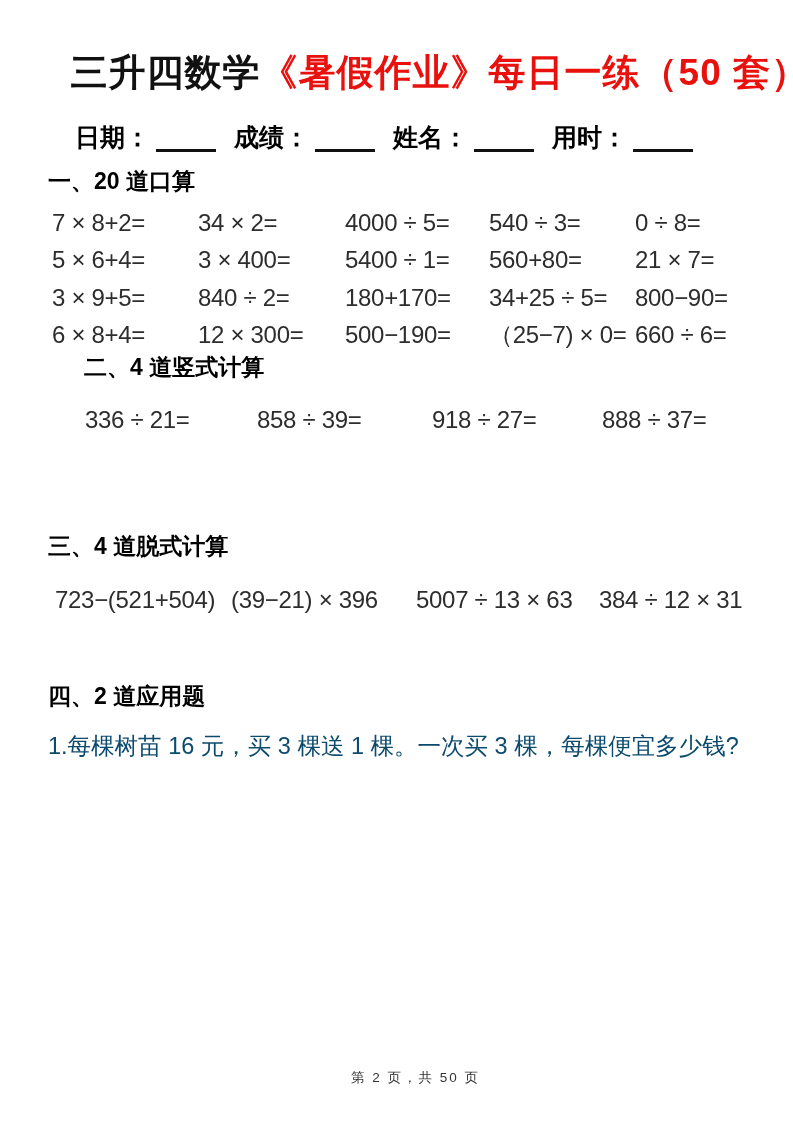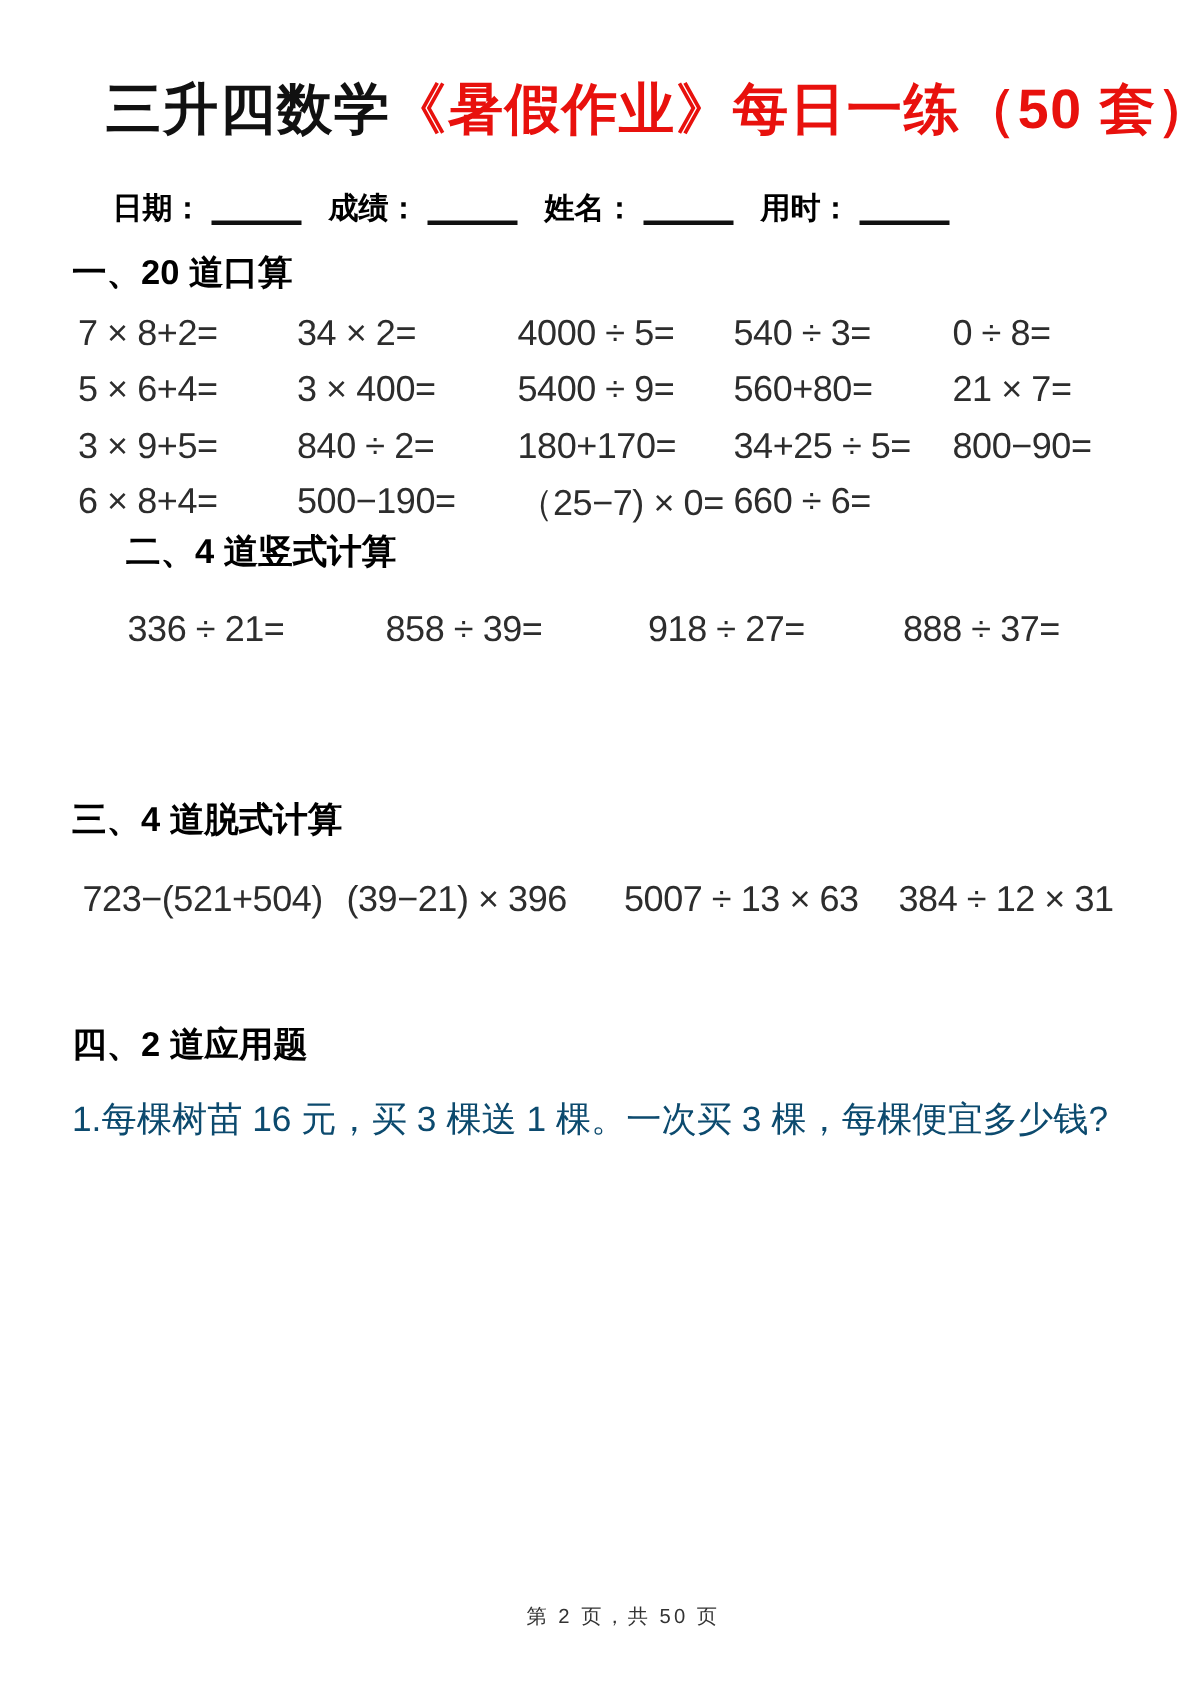--- a/index.html
+++ b/index.html
@@ -28,21 +28,21 @@
   .title-black { color: #111111; }
   .title-red { color: var(--title-red, #e8110d); }
 
   
   .info-row {
     position: absolute;
     top: 121px;
     left: 75px;
     display: flex;
     align-items: flex-end;
-    font-size: 20px;
+    font-size: 25px;
     font-weight: 700;
     color: #000000;
     white-space: nowrap;
   }
   .info-field { display: flex; align-items: flex-end; }
   .blank {
     display: inline-block;
     width: 60px;
     height: 26px;
     border-bottom: 3px solid #111111;
@@ -158,29 +158,30 @@
   <div class="section-heading h-oral">一、20 道口算</div>
 
   <div class="oral-grid">
     <span class="expr">7 × 8+2=</span>
     <span class="expr">34 × 2=</span>
     <span class="expr">4000 ÷ 5=</span>
     <span class="expr">540 ÷ 3=</span>
     <span class="expr">0 ÷ 8=</span>
     <span class="expr">5 × 6+4=</span>
     <span class="expr">3 × 400=</span>
-    <span class="expr">5400 ÷ 9=</span>
+    <span class="expr">5400 ÷ 1=</span>
     <span class="expr">560+80=</span>
     <span class="expr">21 × 7=</span>
     <span class="expr">3 × 9+5=</span>
     <span class="expr">840 ÷ 2=</span>
     <span class="expr">180+170=</span>
     <span class="expr">34+25 ÷ 5=</span>
     <span class="expr">800−90=</span>
     <span class="expr">6 × 8+4=</span>
+    <span class="expr">12 × 300=</span>
     <span class="expr">500−190=</span>
     <span class="expr">（25−7) × 0=</span>
     <span class="expr">660 ÷ 6=</span>
   </div>
 
   <div class="section-heading h-vertical">二、4 道竖式计算</div>
 
   <div class="vertical-row">
     <span class="expr">336 ÷ 21=</span>
     <span class="expr">858 ÷ 39=</span>

